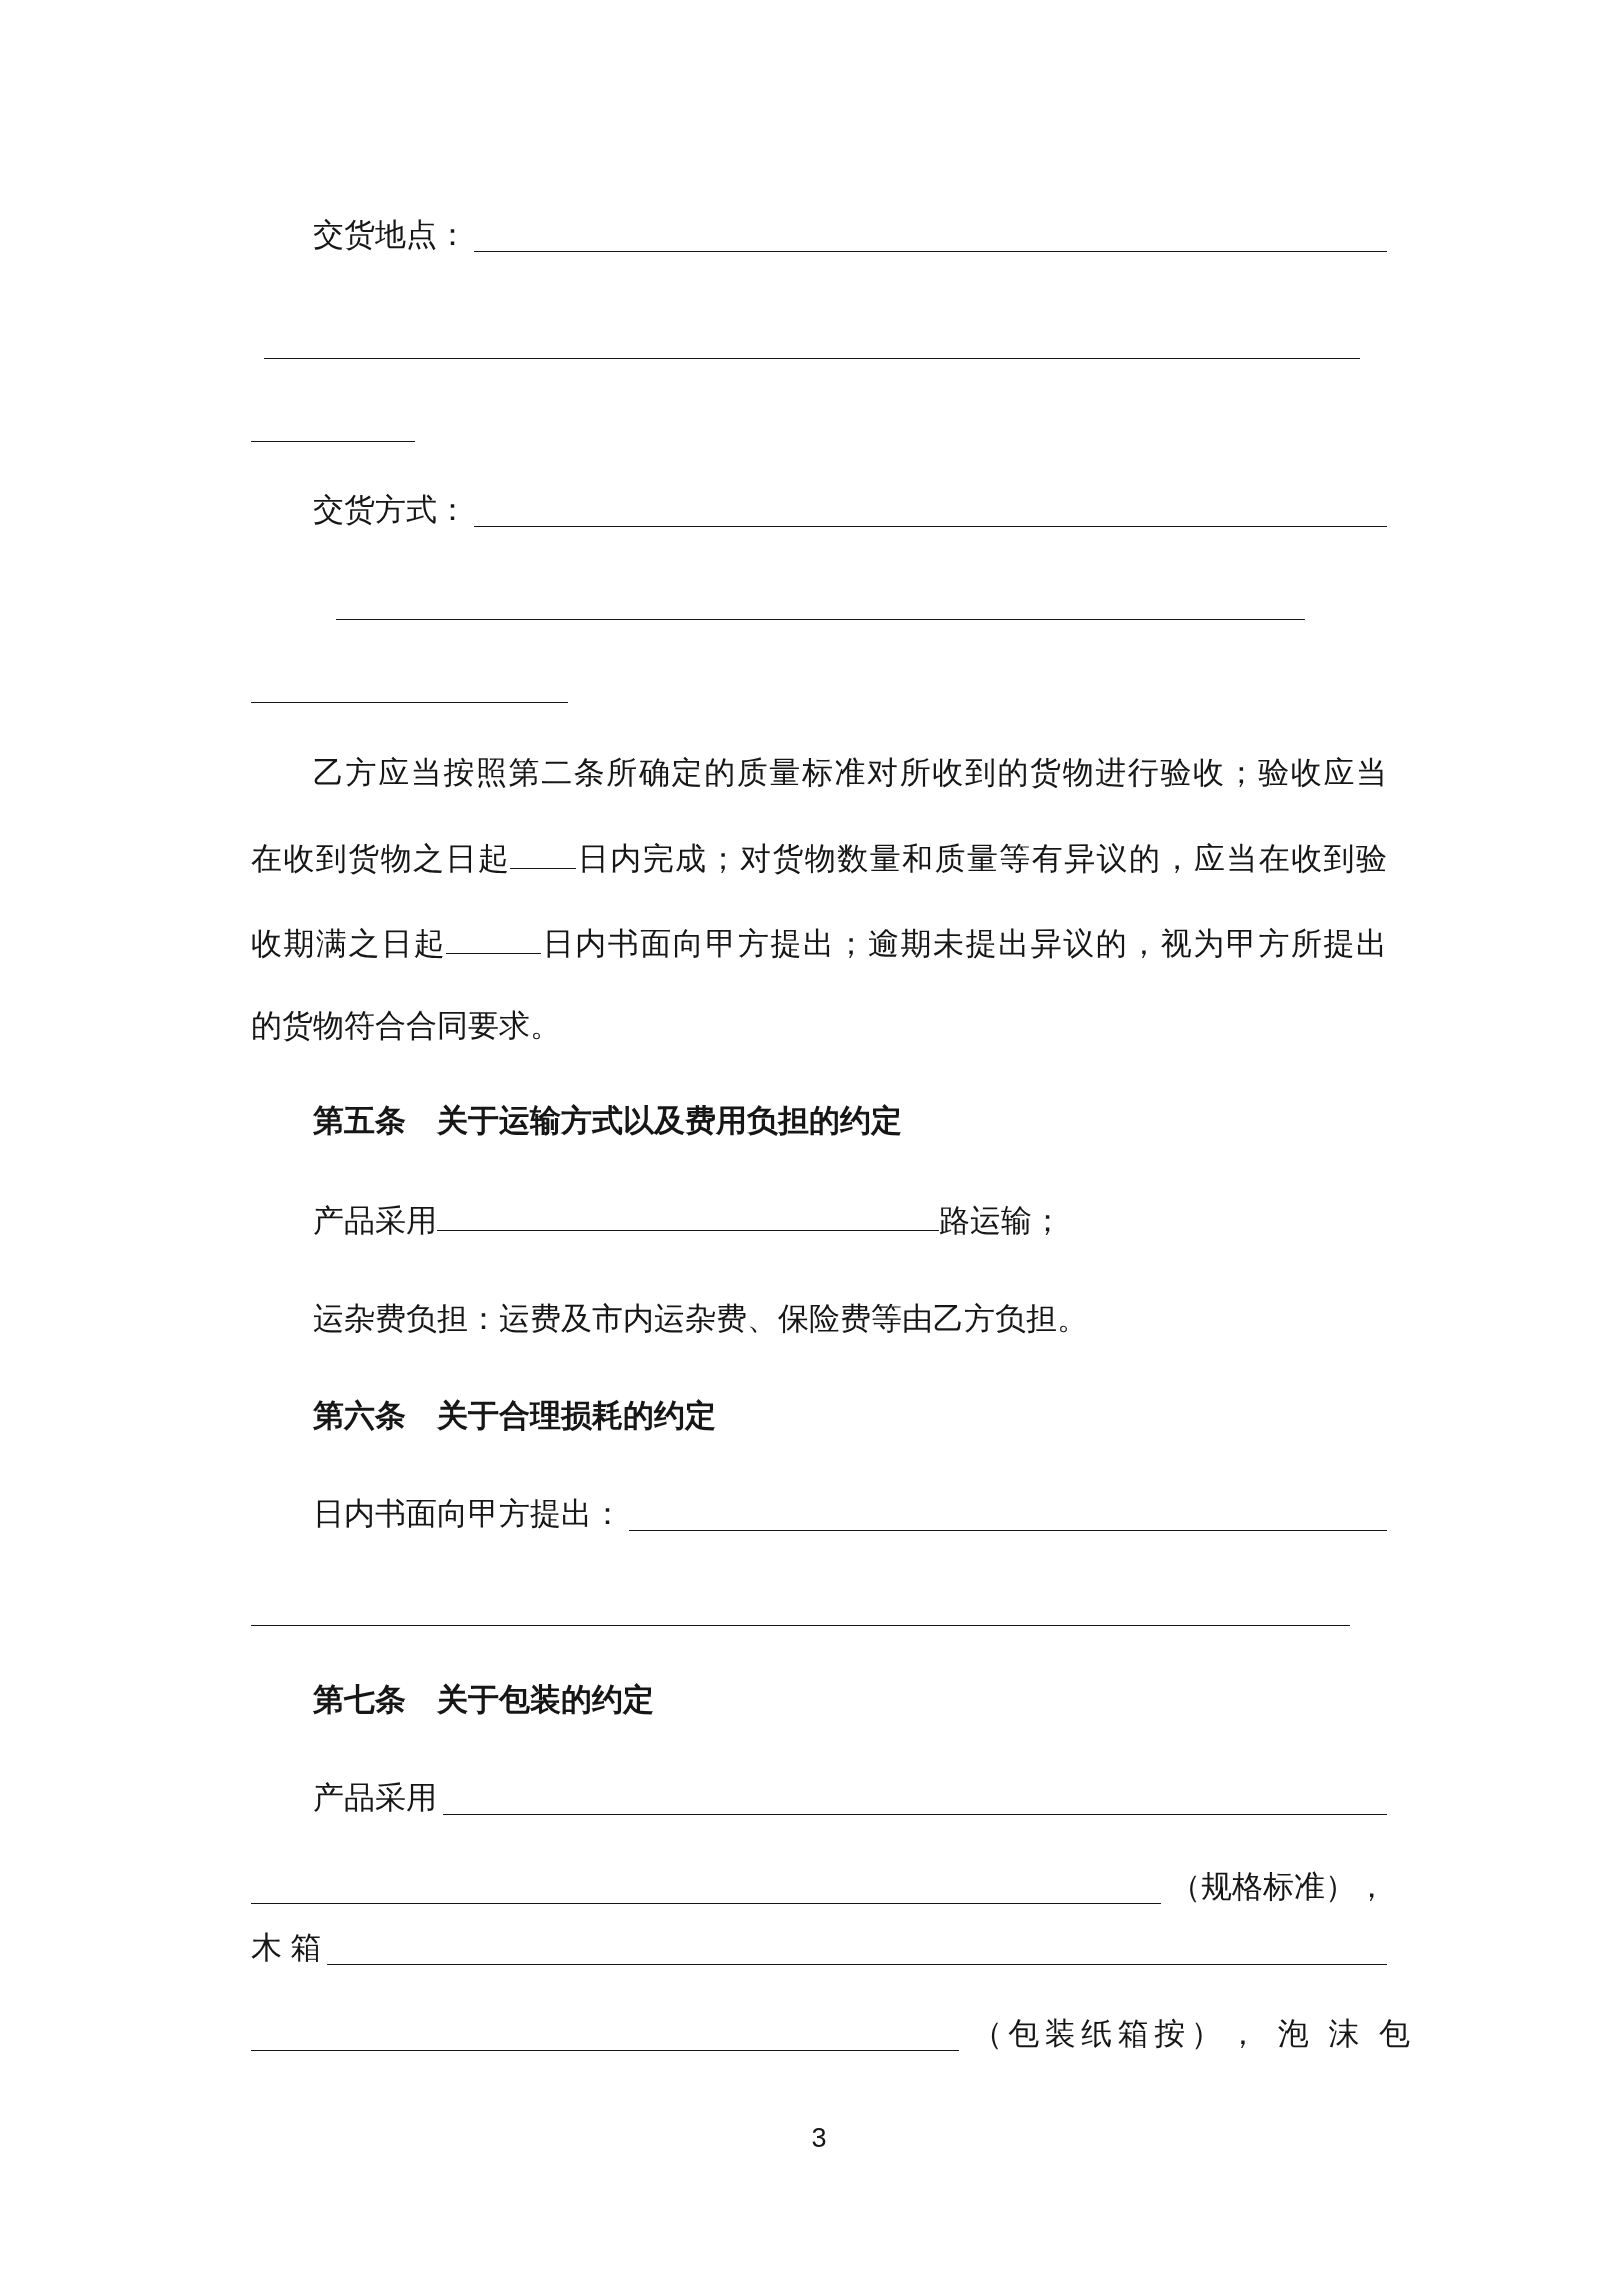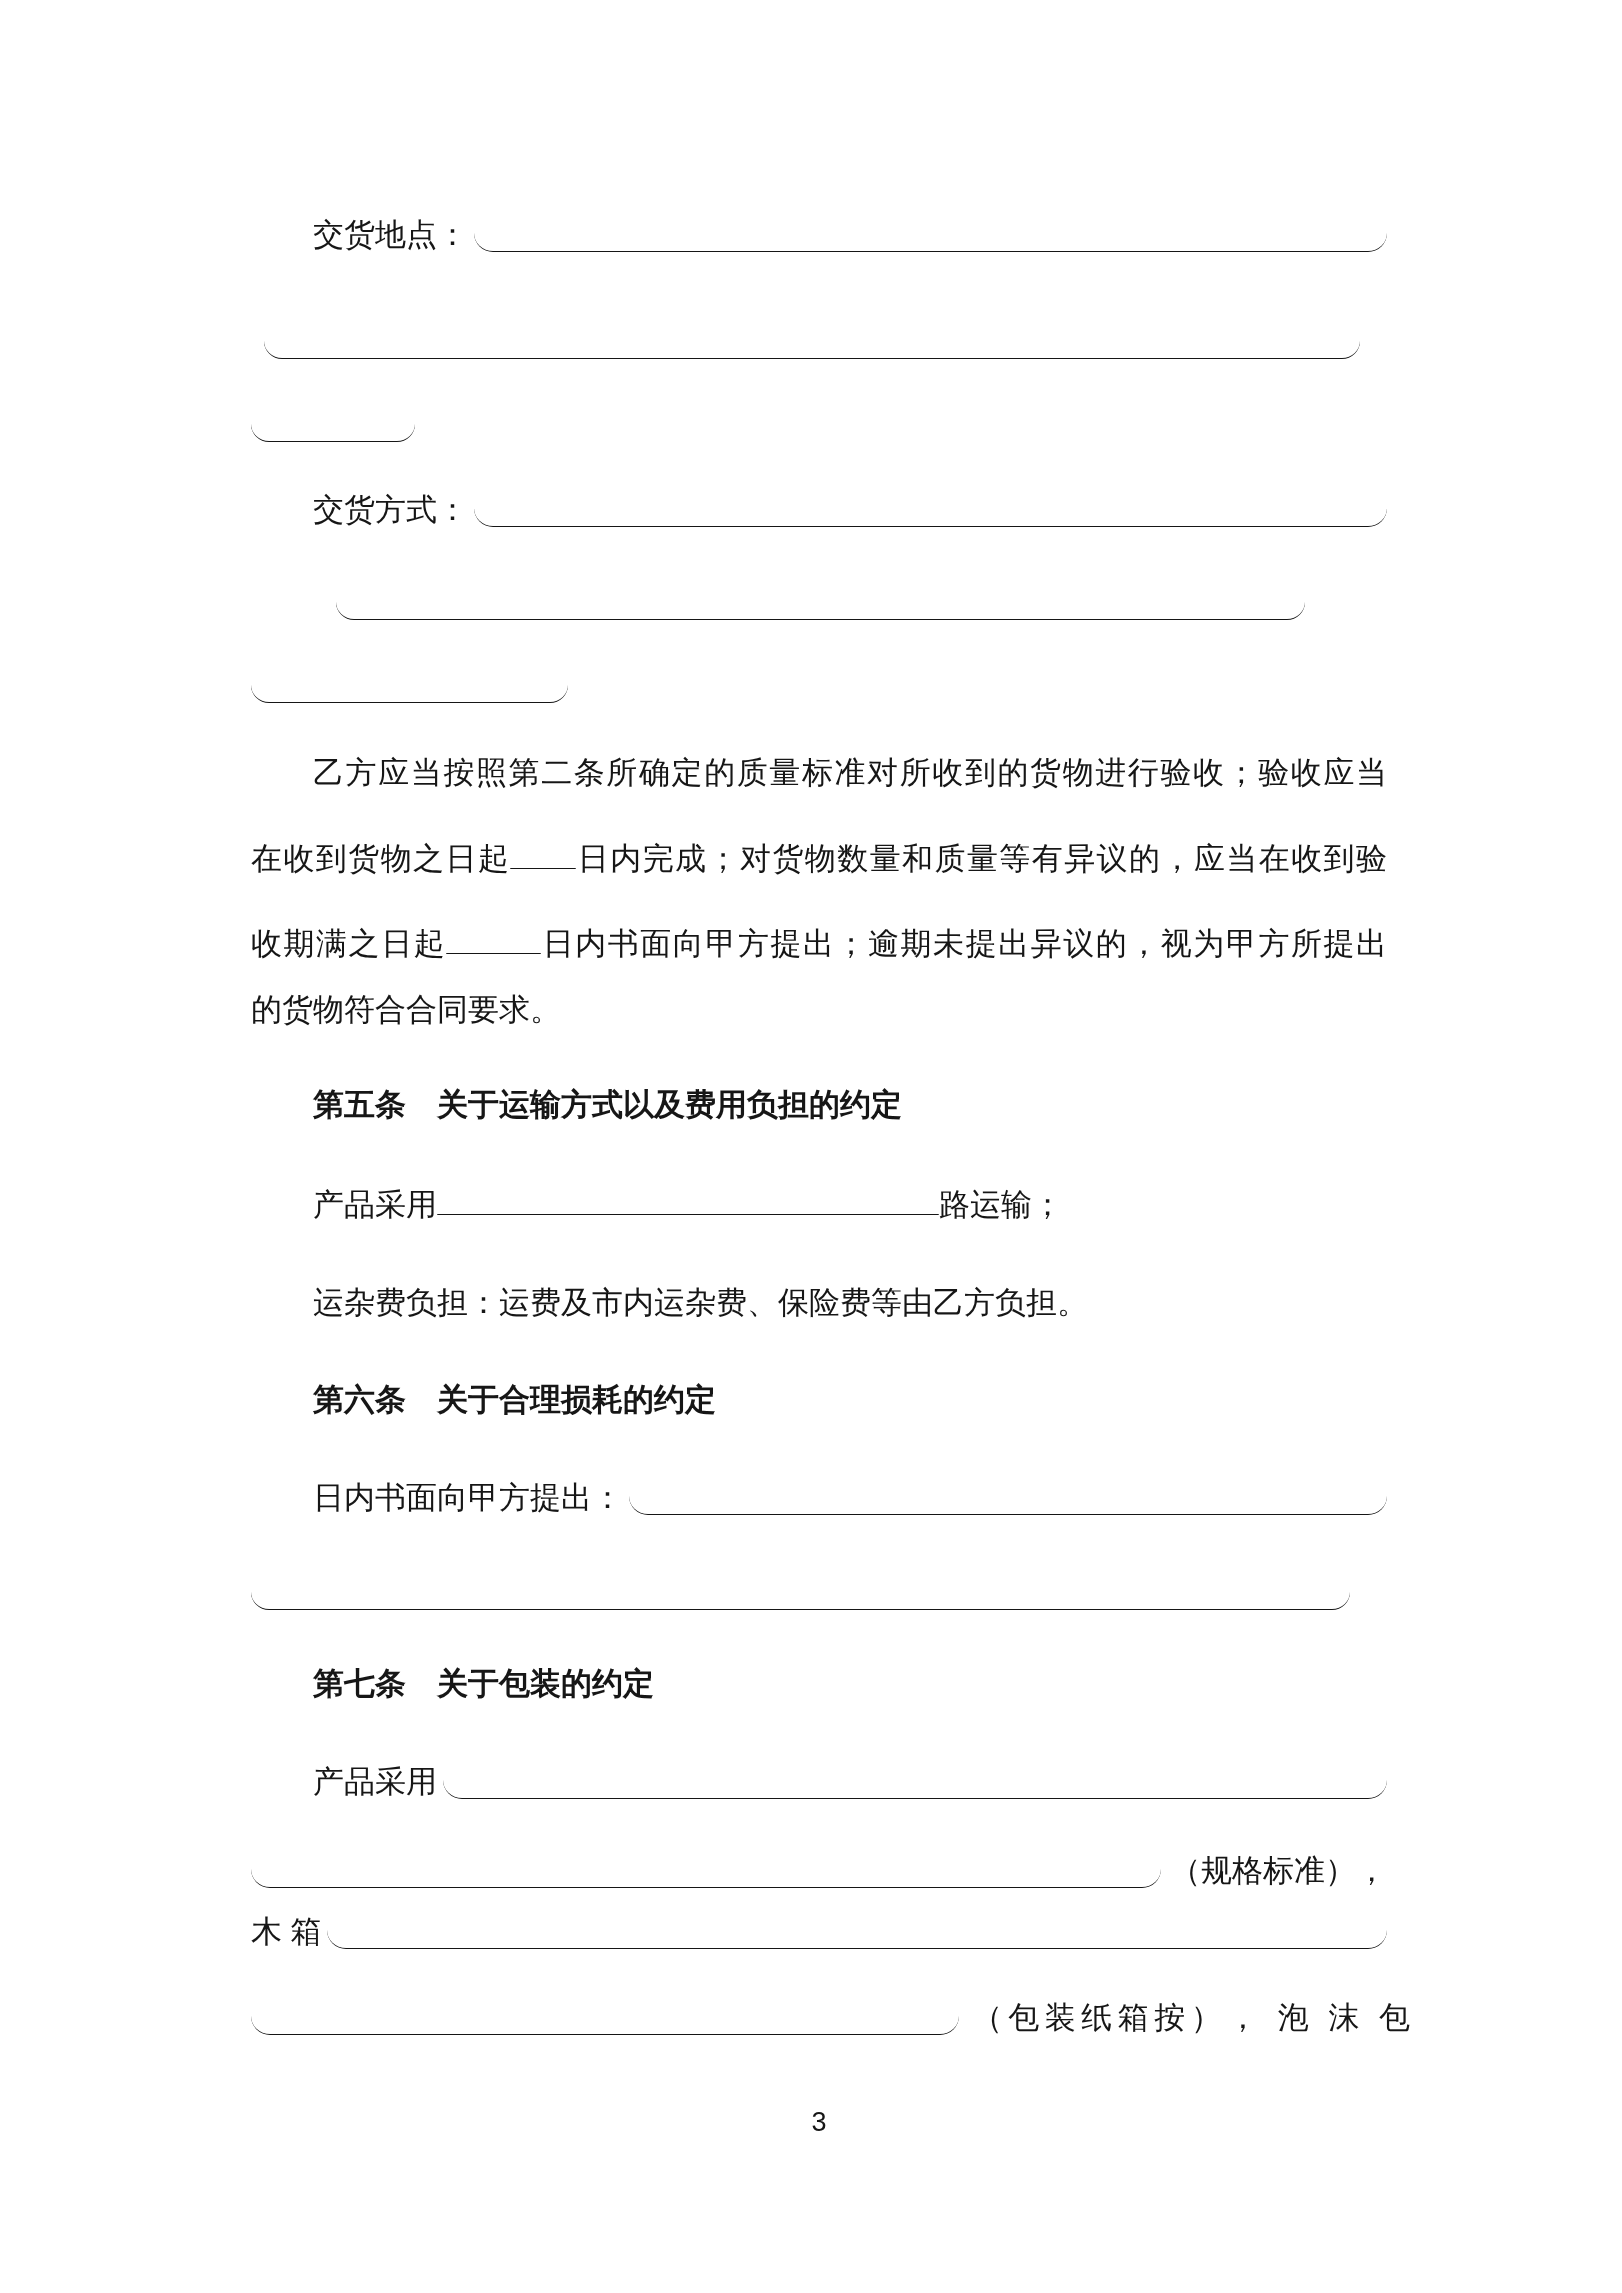--- a/index.html
+++ b/index.html
@@ -1,15 +1,15 @@
 <!DOCTYPE html>
 <html style="font-size:14.5px"><head>
 <meta charset="utf-8">
 <style>
-  * { margin:0; padding:0; box-sizing:border-box;border-radius:26px; }
+  * { margin:0; padding:0; box-sizing:border-box; }
   html, body { background:#ffffff; }
   .page {
     position:relative;
     width:1623px;
     height:2294px;
     background:#ffffff;
     color:#161616;
     font-family:"Liberation Sans","DejaVu Sans",sans-serif;
     font-size:31px;
     overflow:hidden;
@@ -63,21 +63,21 @@
 
     <div class="line indent just" style="margin-top:49px">
       <span>乙方应当按照第二条所确定的质量标准对所收到的货物进行验收；验收应当</span>
     </div>
     <div class="line just" style="margin-top:44px">
       <span>在收到货物之日起</span><span class="iblank" style="width:66px"></span><span>日内完成；对货物数量和质量等有异议的，应当在收到验</span>
     </div>
     <div class="line just" style="margin-top:43px">
       <span>收期满之日起</span><span class="iblank" style="width:95px"></span><span>日内书面向甲方提出；逾期未提出异议的，视为甲方所提出</span>
     </div>
-    <div class="line" style="margin-top:24px">
+    <div class="line" style="margin-top:40px">
       <span>的货物符合合同要求。</span>
     </div>
 
     <div class="line indent bold" style="margin-top:53px">
       <span>第五条　关于运输方式以及费用负担的约定</span>
     </div>
     <div class="line indent" style="margin-top:58px">
       <span>产品采用</span><span class="iblank" style="width:502px"></span><span>路运输；</span>
     </div>
     <div class="line indent" style="margin-top:56px">

